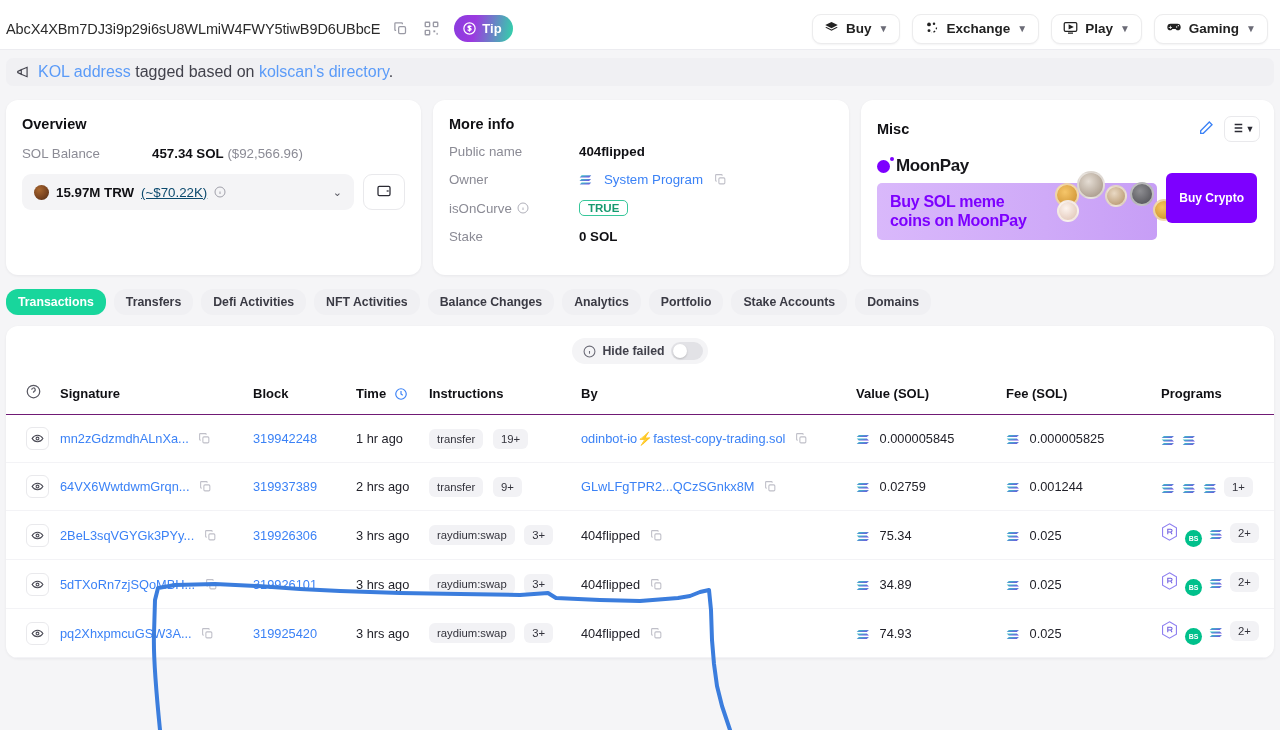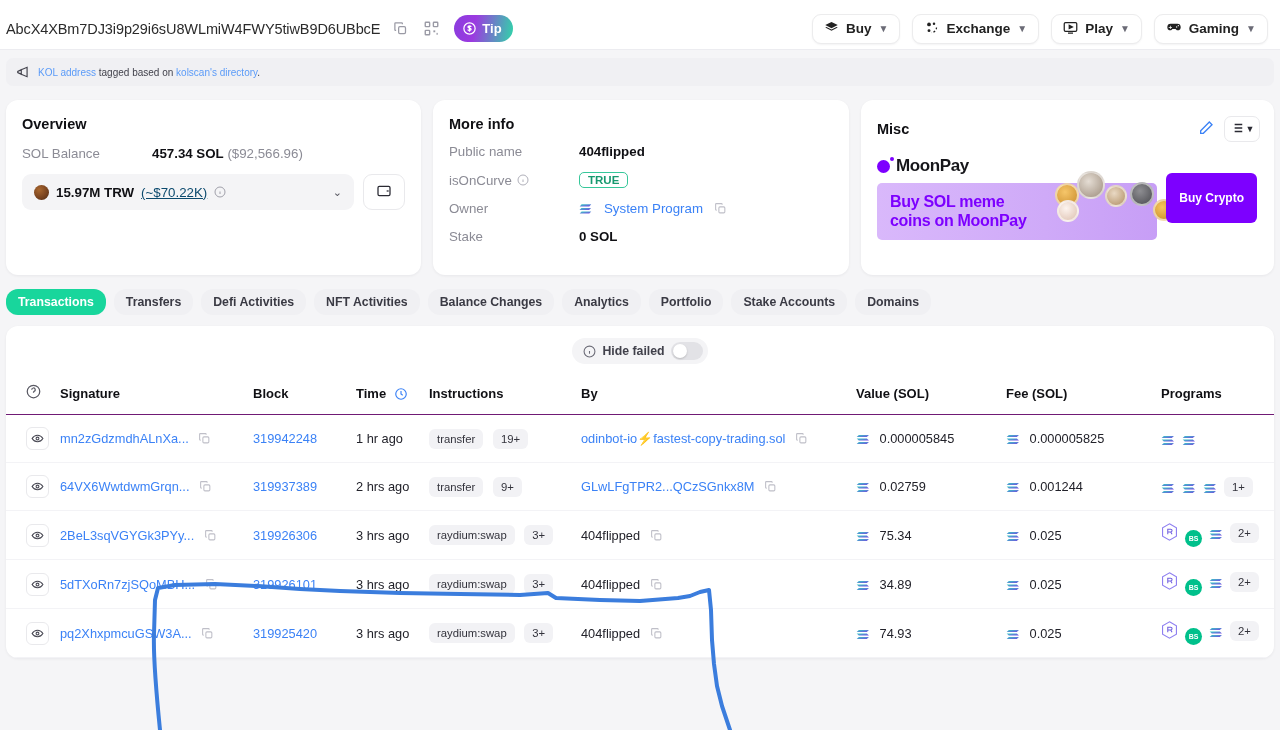--- a/index.html
+++ b/index.html
@@ -61,21 +61,21 @@
     color: #fff; font-size: 7px; font-weight: 700; letter-spacing: -.3px;
   }
   .sponsored .play { color: #2d7ff9; font-weight: 700; text-decoration: none; cursor: pointer; }
   .sp-text { color: #33333b; }
   .sp-stake { font-weight: 700; color: #101014; }
 
   
   .kolbar {
     margin: 8px 6px 0; height: 28px; background: #f0f0f3;
     border-radius: 7px; display: flex; align-items: center;
-    padding: 0 10px; gap: 8px; font-size: 10px; color: #42424c;
+    padding: 0 10px; gap: 8px; font-size: 16px; color: #42424c;
   }
   .kolbar a { color: #5b9bf8; text-decoration: none; cursor: pointer; }
 
   
   .cards { display: flex; gap: 12px; padding: 14px 6px 0; align-items: stretch; }
   .card {
     background: #fff; border-radius: 12px;
     box-shadow: 0 1px 3px rgba(16,24,40,.06);
     padding: 16px 16px 18px;
   }
@@ -338,33 +338,20 @@
         </div>
       </div>
     </div>
 
     <div class="card card-mi">
       <div class="card-title">More info</div>
 
       <div class="kv">
         <span class="k">Public name</span>
         <span class="v"><b>404flipped</b></span>
-      </div>
-
-      <div class="kv">
-        <span class="k">
-          <span>isOnCurve</span>
-          <span style="display:inline-flex;color:#b0b0ba">
-            <svg width="12" height="12" viewBox="0 0 24 24" fill="none" stroke="currentColor" stroke-width="2">
-                <circle cx="12" cy="12" r="10"></circle>
-                <path d="M12 16v-5M12 8h.01"></path>
-              </svg>
-          </span>
-        </span>
-        <span class="v"><span class="pill-true">TRUE</span></span>
       </div>
 
       <div class="kv">
         <span class="k">Owner</span>
         <span class="v" style="display:flex;align-items:center;gap:5px">
           <span class="sol-ico">
             <svg width="14" height="12" viewBox="0 0 16 13">
               <defs>
                   <linearGradient id="sg1" x1="0" y1="0" x2="1" y2="1">
                     <stop offset="0" stop-color="#34d2c4"></stop>
@@ -380,20 +367,33 @@
           <span class="copy">
             <svg width="13" height="13" viewBox="0 0 24 24" fill="none" stroke="currentColor" stroke-width="2">
                 <rect x="9" y="9" width="11" height="11" rx="2"></rect>
                 <path d="M5 15H4a1 1 0 0 1-1-1V4a1 1 0 0 1 1-1h10a1 1 0 0 1 1 1v1"></path>
               </svg>
           </span>
         </span>
       </div>
 
       <div class="kv">
+        <span class="k">
+          <span>isOnCurve</span>
+          <span style="display:inline-flex;color:#b0b0ba">
+            <svg width="12" height="12" viewBox="0 0 24 24" fill="none" stroke="currentColor" stroke-width="2">
+                <circle cx="12" cy="12" r="10"></circle>
+                <path d="M12 16v-5M12 8h.01"></path>
+              </svg>
+          </span>
+        </span>
+        <span class="v"><span class="pill-true">TRUE</span></span>
+      </div>
+
+      <div class="kv">
         <span class="k">Stake</span>
         <span class="v"><b>0 SOL</b></span>
       </div>
     </div>
 
     <div class="card card-ms">
       <div class="misc-head">
         <span class="card-title">Misc</span>
         <span class="misc-actions">
           <span class="pencil">

